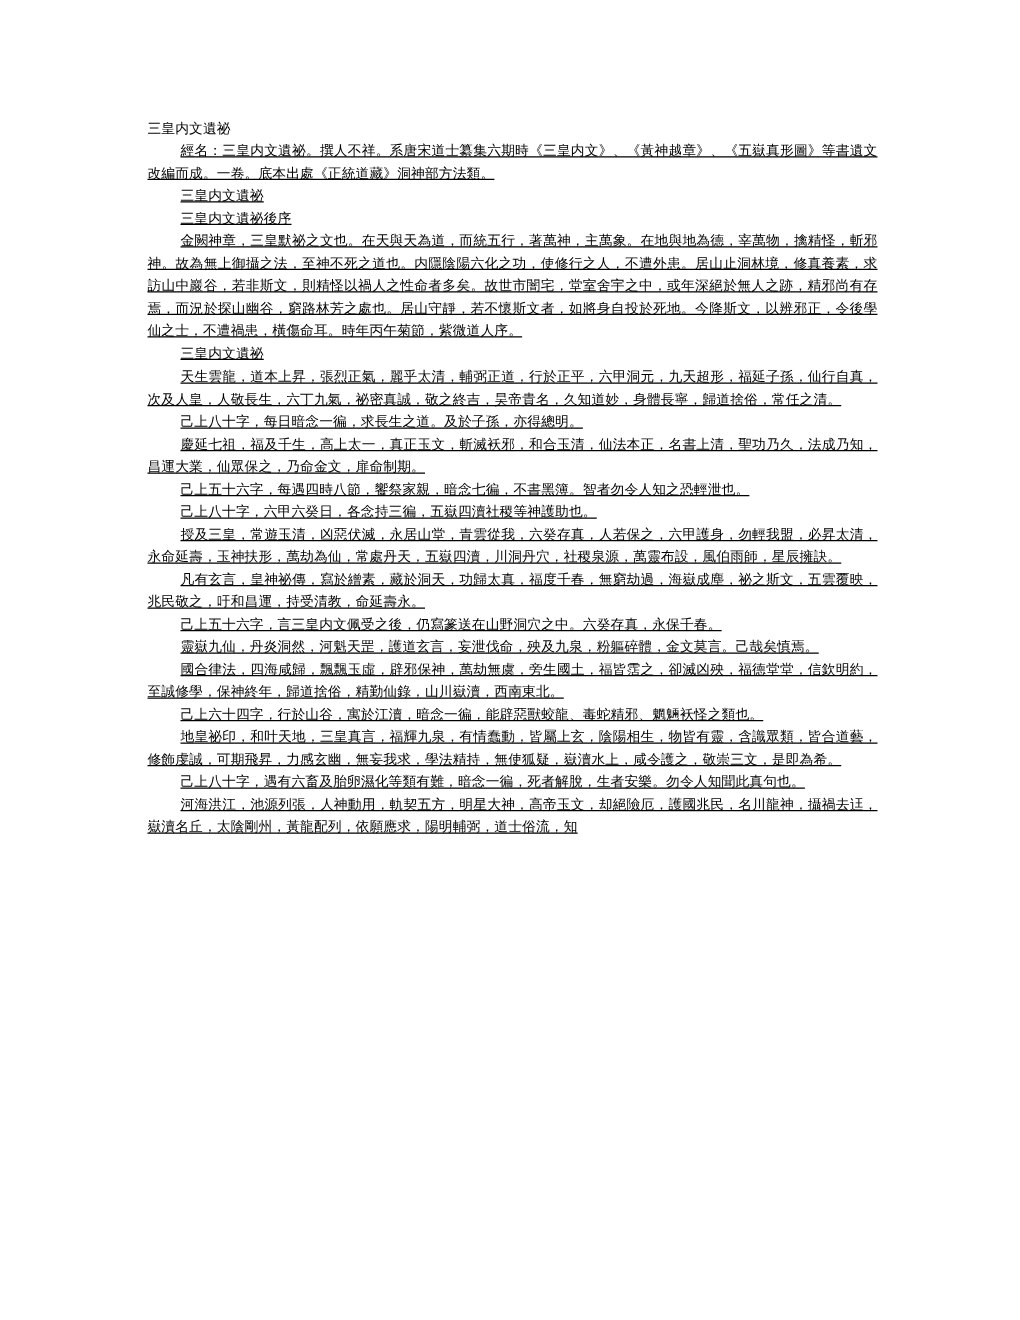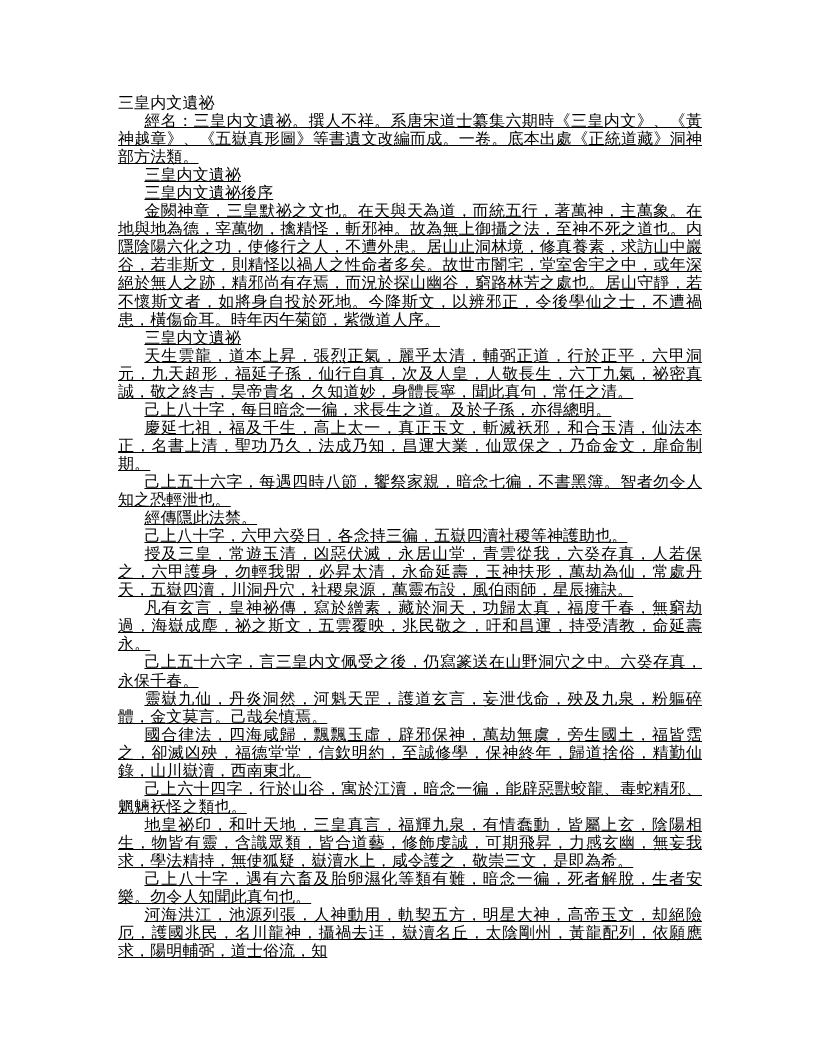--- a/index.html
+++ b/index.html
@@ -21,21 +21,21 @@
     box-sizing: border-box;
   }
   .text-column {
     position: absolute;
     left: 118px;
     top: 94px;
     width: 584px;
   }
   .doc-line,
   .doc-para {
-    font-size: 16px;
+    font-size: 11px;
     line-height: 18.05px;
     letter-spacing: 0.1px;
     text-align: justify;
     text-justify: inter-ideograph;
     margin: 0;
     padding: 0;
     word-break: break-all;
     white-space: normal;
   }
   .indent {
@@ -50,25 +50,24 @@
 <body>
 
 <div class="page">
   <div class="text-column" id="text-column">
       <p class="doc-para noindent">三皇内文遺祕</p>
       <p class="doc-para indent">經名：三皇内文遺祕。撰人不祥。系唐宋道士纂集六期時《三皇内文》、《黃神越章》、《五嶽真形圖》等書遺文改編而成。一卷。底本出處《正統道藏》洞神部方法類。</p>
       <p class="doc-para indent">三皇内文遺祕</p>
       <p class="doc-para indent">三皇内文遺祕後序</p>
       <p class="doc-para indent">金闕神章，三皇默祕之文也。在天與天為道，而統五行，著萬神，主萬象。在地與地為德，宰萬物，擒精怪，斬邪神。故為無上御攝之法，至神不死之道也。内隱陰陽六化之功，使修行之人，不遭外患。居山止洞林境，修真養素，求訪山中巖谷，若非斯文，則精怪以禍人之性命者多矣。故世市闇宅，堂室舍宇之中，或年深絕於無人之跡，精邪尚有存焉，而況於探山幽谷，窮路林芳之處也。居山守靜，若不懷斯文者，如將身自投於死地。今降斯文，以辨邪正，令後學仙之士，不遭禍患，橫傷命耳。時年丙午菊節，紫微道人序。</p>
       <p class="doc-para indent">三皇内文遺祕</p>
-      <p class="doc-para indent">天生雲龍，道本上昇，張烈正氣，麗乎太清，輔弼正道，行於正平，六甲洞元，九天超形，福延子孫，仙行自真，次及人皇，人敬長生，六丁九氣，祕密真誠，敬之終吉，昊帝貴名，久知道妙，身體長寧，聞此真句，常任之清。</p>
+      <p class="doc-para indent">天生雲龍，道本上昇，張烈正氣，麗乎太清，輔弼正道，行於正平，六甲洞元，九天超形，福延子孫，仙行自真，次及人皇，人敬長生，六丁九氣，祕密真誠，敬之終吉，昊帝貴名，久知道妙，身體長寧，歸道捨俗，常任之清。</p>
       <p class="doc-para indent">己上八十字，每日暗念一徧，求長生之道。及於子孫，亦得總明。</p>
       <p class="doc-para indent">慶延七祖，福及千生，高上太一，真正玉文，斬滅袄邪，和合玉清，仙法本正，名書上清，聖功乃久，法成乃知，昌運大業，仙眾保之，乃命金文，扉命制期。</p>
       <p class="doc-para indent">己上五十六字，每遇四時八節，饗祭家親，暗念七徧，不書黑簿。智者勿令人知之恐輕泄也。</p>
-      <p class="doc-para indent">經傳隱此法禁。</p>
       <p class="doc-para indent">己上八十字，六甲六癸日，各念持三徧，五嶽四瀆社稷等神護助也。</p>
       <p class="doc-para indent">授及三皇，常遊玉清，凶惡伏滅，永居山堂，青雲從我，六癸存真，人若保之，六甲護身，勿輕我盟，必昇太清，永命延壽，玉神扶形，萬劫為仙，常處丹天，五嶽四瀆，川洞丹穴，社稷泉源，萬靈布設，風伯雨師，星辰擁訣。</p>
       <p class="doc-para indent">凡有玄言，皇神祕傳，寫於繒素，藏於洞天，功歸太真，福度千春，無窮劫過，海嶽成塵，祕之斯文，五雲覆映，兆民敬之，吁和昌運，持受清教，命延壽永。</p>
       <p class="doc-para indent">己上五十六字，言三皇内文佩受之後，仍寫篆送在山野洞穴之中。六癸存真，永保千春。</p>
       <p class="doc-para indent">靈嶽九仙，丹炎洞然，河魁天罡，護道玄言，妄泄伐命，殃及九泉，粉軀碎體，金文莫言。己哉矣慎焉。</p>
       <p class="doc-para indent">國合律法，四海咸歸，飄飄玉虛，辟邪保神，萬劫無虞，旁生國土，福皆霑之，卻滅凶殃，福德堂堂，信欽明約，至誠修學，保神終年，歸道捨俗，精勤仙錄，山川嶽瀆，西南東北。</p>
       <p class="doc-para indent">己上六十四字，行於山谷，寓於江瀆，暗念一徧，能辟惡獸蛟龍、毒蛇精邪、魍魎袄怪之類也。</p>
       <p class="doc-para indent">地皇祕印，和叶天地，三皇真言，福輝九泉，有情蠢動，皆屬上玄，陰陽相生，物皆有靈，含識眾類，皆合道藝，修飾虔誠，可期飛昇，力感玄幽，無妄我求，學法精持，無使狐疑，嶽瀆水上，咸令護之，敬崇三文，是即為希。</p>
       <p class="doc-para indent">己上八十字，遇有六畜及胎卵濕化等類有難，暗念一徧，死者解脫，生者安樂。勿令人知聞此真句也。</p>
       <p class="doc-para indent">河海洪江，池源列張，人神動用，軌契五方，明星大神，高帝玉文，却絕險厄，護國兆民，名川龍神，攝禍去迋，嶽瀆名丘，太陰剛州，黃龍配列，依願應求，陽明輔弼，道士俗流，知</p>

